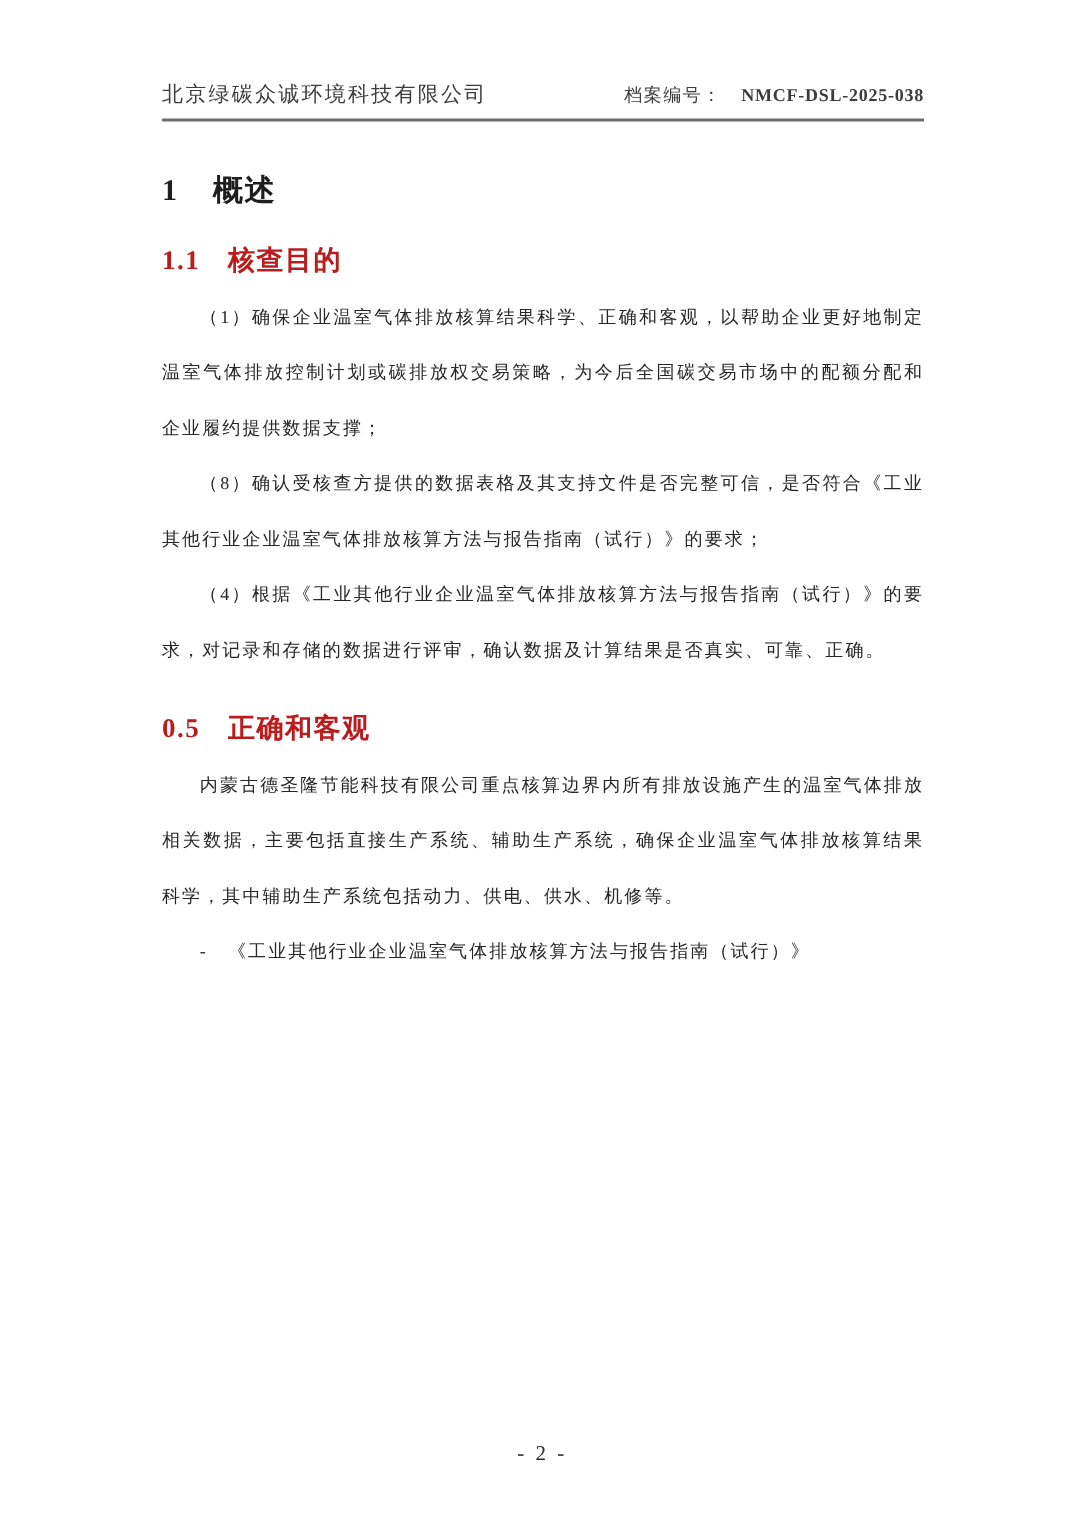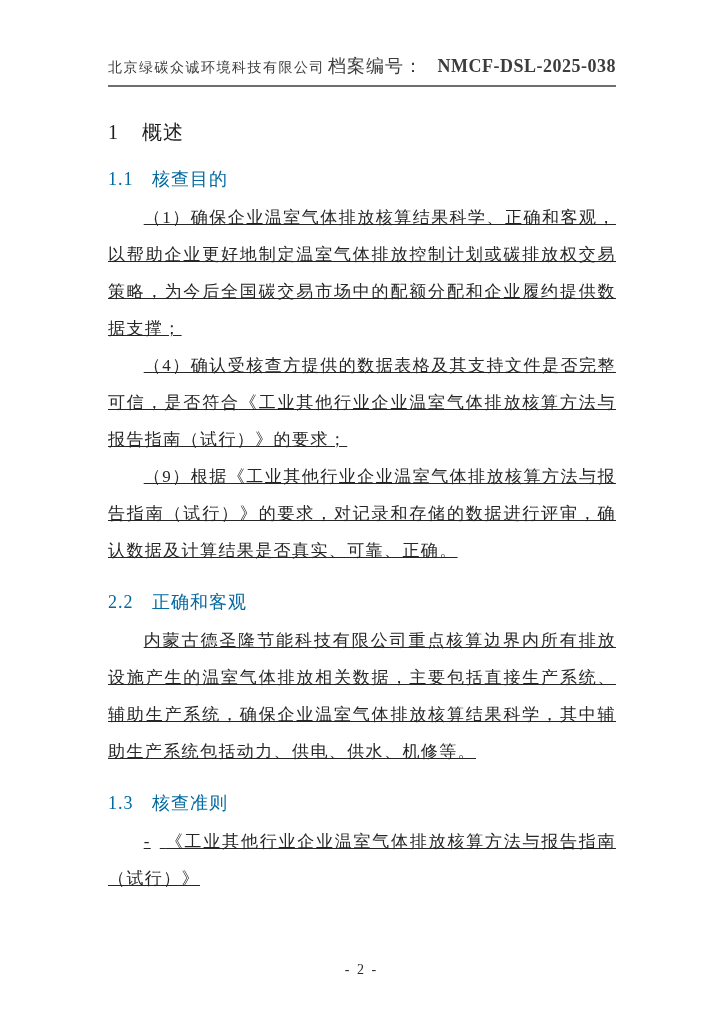--- a/index.html
+++ b/index.html
@@ -27,57 +27,56 @@
     align-items: baseline;
     padding-bottom: 7px;
     border-bottom: 2px solid #6e6e6e;
   }
   .company-name {
     font-size: 14px;
     color: #3c3c3c;
     letter-spacing: 1.5px;
   }
   .archive {
-    font-size: 18px;
+    font-size: 12px;
     color: #3c3c3c;
     white-space: nowrap;
   }
   .archive .label { letter-spacing: 1px; }
   .archive .number {
     margin-left: 10px;
     font-weight: bold;
     letter-spacing: 0.5px;
   }
   
   .h-level1 {
     margin: 32px 0 0 0;
     font-size: 20px;
-    font-weight: normal;
+    font-weight: bold;
     color: #1e1e1e;
     letter-spacing: 1px;
   }
   .h-level1 .sec-num { margin-right: 17px; }
   .h-level2 {
     margin: 21px 0 8px 0;
     font-size: 18px;
-    font-weight: normal;
-    color: #0369a1;
+    font-weight: bold;
+    color: #b91c1c;
     letter-spacing: 1px;
   }
   .h-level2 .sec-num { margin-right: 13px; }
   
   .para {
     margin: 0;
-    font-size: 17px;
+    font-size: 12px;
     line-height: 37px;
     letter-spacing: 1.4px;
     text-align: justify;
     text-indent: 2.1em;
     color: #262626;
-    text-decoration: underline;
   }
   .list-para .marker { margin-right: 9px; }
   
   .doc-footer {
     position: absolute;
     left: 0;
     bottom: 58px;
     width: 723px;
     text-align: center;
     font-size: 14px;
@@ -102,34 +101,30 @@
     <span class="sec-num">1</span>
     <span>概述</span>
   </div>
 
   <div class="h-level2">
     <span class="sec-num">1.1</span>
     <span>核查目的</span>
   </div>
 
   <p class="para">（1）确保企业温室气体排放核算结果科学、正确和客观，以帮助企业更好地制定温室气体排放控制计划或碳排放权交易策略，为今后全国碳交易市场中的配额分配和企业履约提供数据支撑；</p>
-  <p class="para">（4）确认受核查方提供的数据表格及其支持文件是否完整可信，是否符合《工业其他行业企业温室气体排放核算方法与报告指南（试行）》的要求；</p>
-  <p class="para">（9）根据《工业其他行业企业温室气体排放核算方法与报告指南（试行）》的要求，对记录和存储的数据进行评审，确认数据及计算结果是否真实、可靠、正确。</p>
+  <p class="para">（8）确认受核查方提供的数据表格及其支持文件是否完整可信，是否符合《工业其他行业企业温室气体排放核算方法与报告指南（试行）》的要求；</p>
+  <p class="para">（4）根据《工业其他行业企业温室气体排放核算方法与报告指南（试行）》的要求，对记录和存储的数据进行评审，确认数据及计算结果是否真实、可靠、正确。</p>
 
   <div class="h-level2">
-    <span class="sec-num">2.2</span>
+    <span class="sec-num">0.5</span>
     <span>正确和客观</span>
   </div>
 
   <p class="para">内蒙古德圣隆节能科技有限公司重点核算边界内所有排放设施产生的温室气体排放相关数据，主要包括直接生产系统、辅助生产系统，确保企业温室气体排放核算结果科学，其中辅助生产系统包括动力、供电、供水、机修等。</p>
 
-  <div class="h-level2">
-    <span class="sec-num">1.3</span>
-    <span>核查准则</span>
-  </div>
 
   <p class="para list-para">
     <span class="marker">-</span>
     <span>《工业其他行业企业温室气体排放核算方法与报告指南（试行）》</span>
   </p>
 
   <div class="doc-footer">
     <span>- 2 -</span>
   </div>
 

